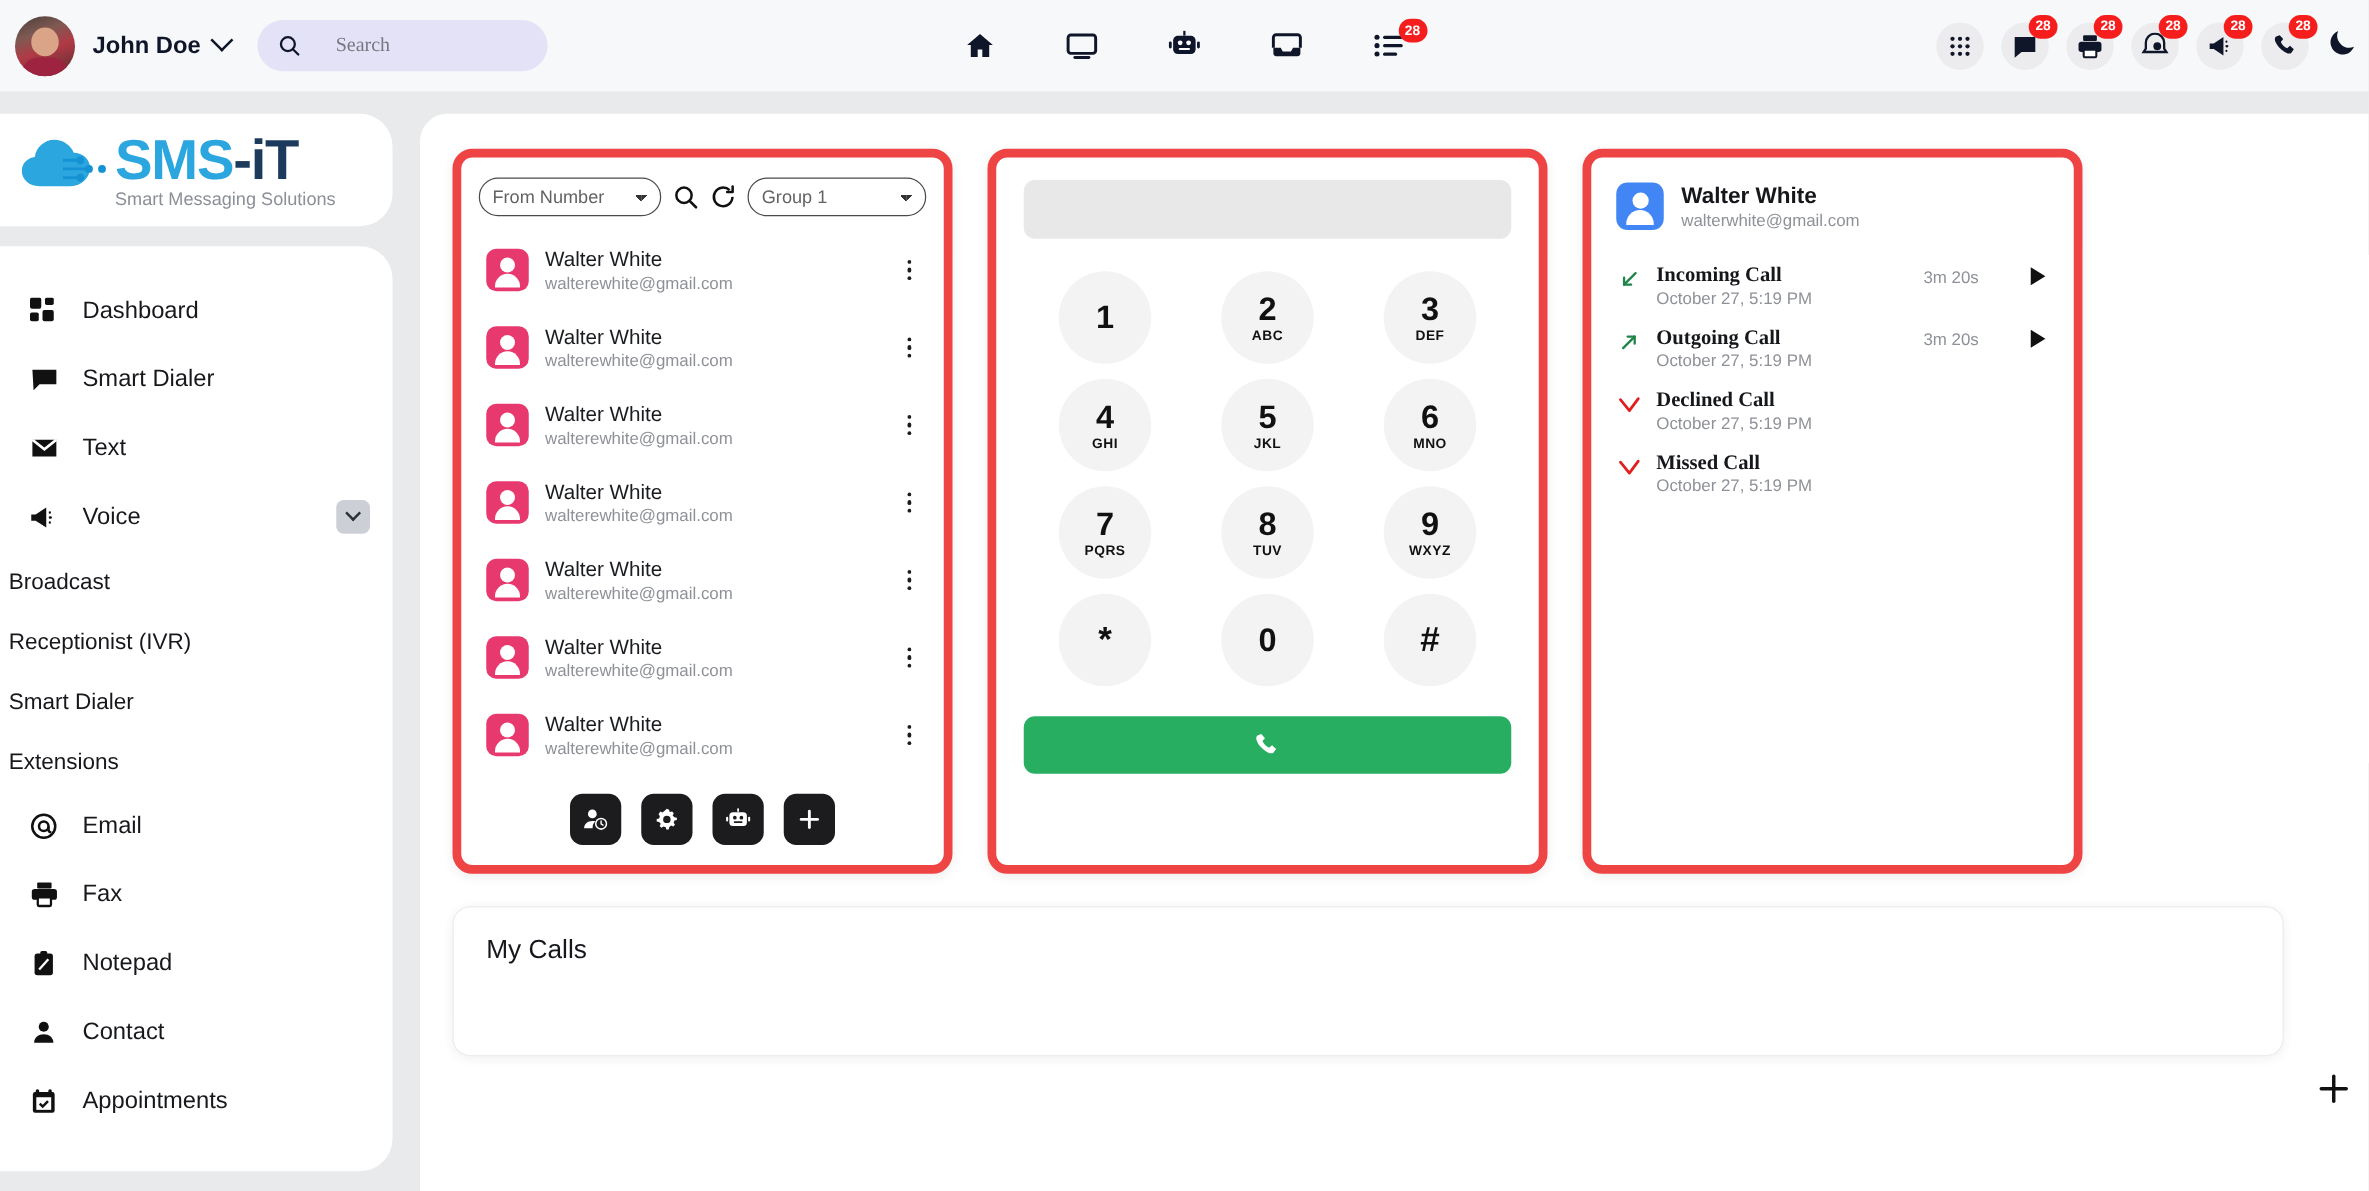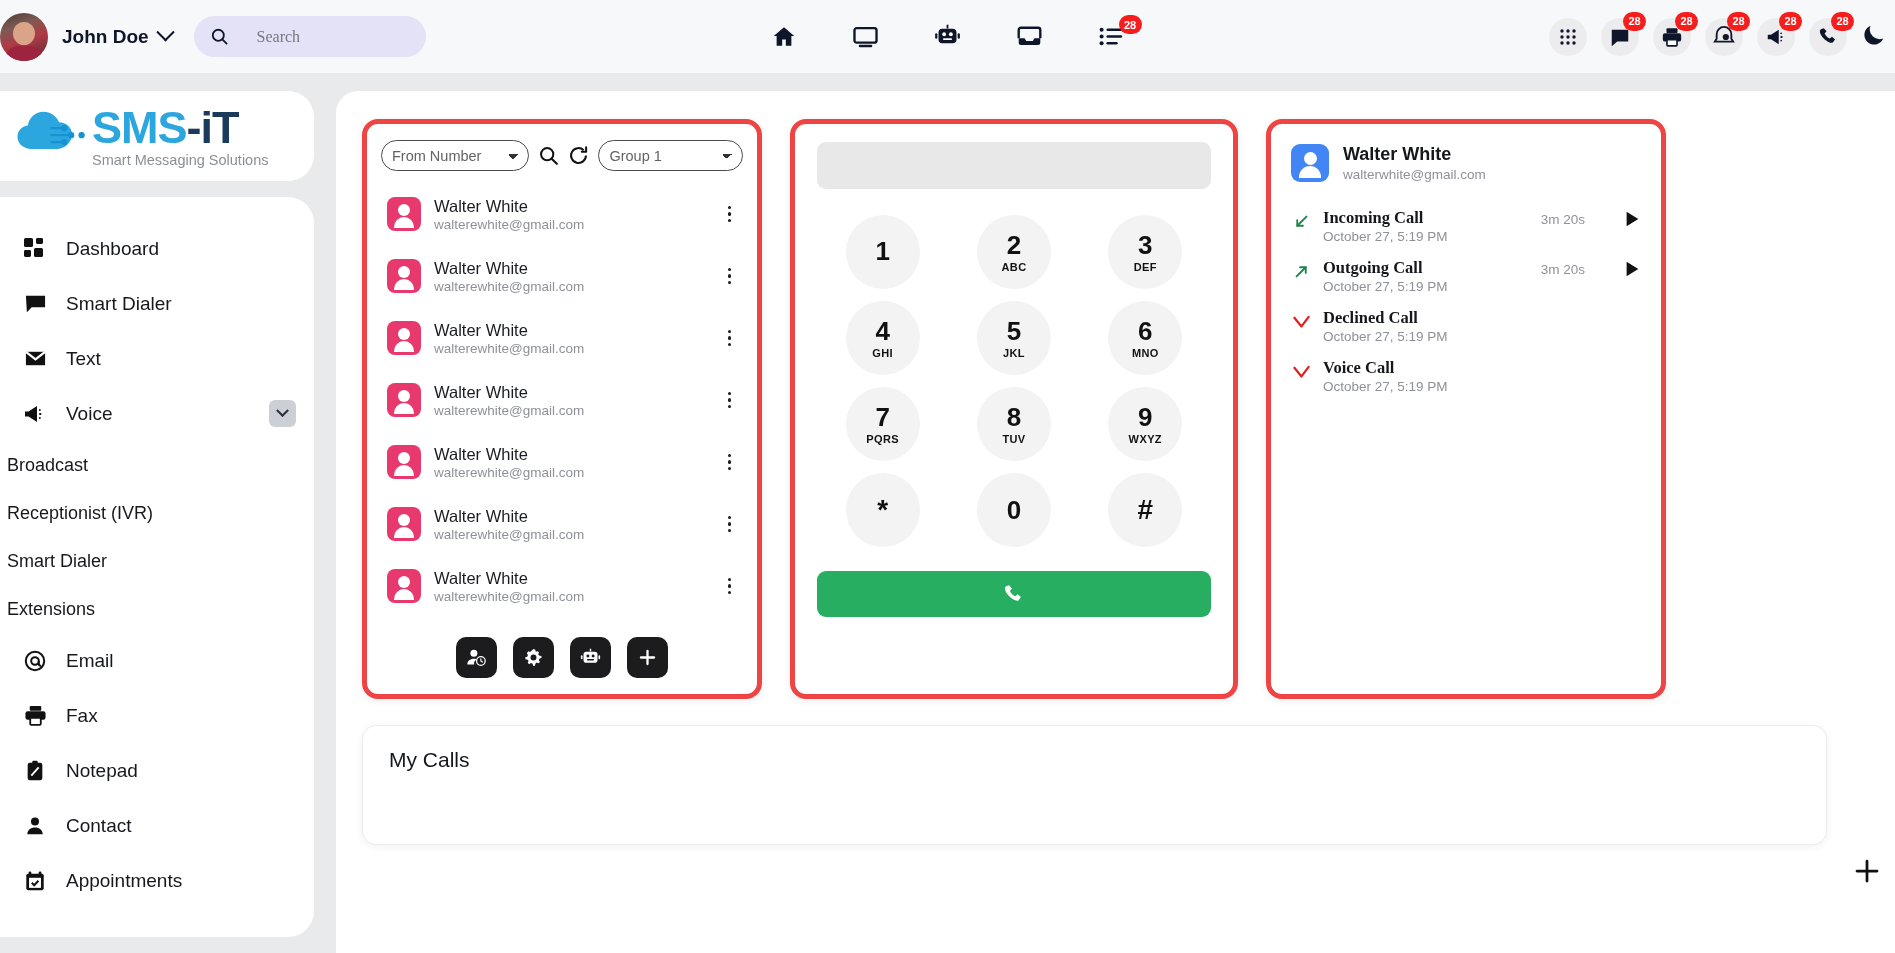--- a/index.html
+++ b/index.html
@@ -10,21 +10,21 @@
     overflow: hidden;
   }
 
   
   .topbar {
     height: 73px; width: 100%;
     background: #f7f8fa;
     display: flex; align-items: center;
     position: relative;
   }
-  .tb-left { display: flex; align-items: center; gap: 14px; }
+  .tb-left { display: flex; align-items: center; padding-left: 12px; gap: 14px; }
   .avatar {
     width: 48px; height: 48px; border-radius: 50%;
     background: linear-gradient(160deg,#4a3b3a 0%,#7e5a52 30%,#b03a46 55%,#582b2f 100%);
     position: relative; overflow: hidden; flex: none;
   }
   .avatar::after {
     content: ""; position: absolute; left: 13px; top: 9px;
     width: 22px; height: 23px; border-radius: 50%;
     background: #d9a487;
   }
@@ -132,21 +132,21 @@
     border-radius: 22px 0 0 0;
     margin-top: 18px;
     padding: 28px 26px 0 26px;
     overflow: hidden; position: relative;
   }
   .panels { display: flex; gap: 28px; }
 
   
   .panel {
     background: #fff;
-    border: 5px solid #ef4444;
+    border: 7px solid #ef4444;
     border-radius: 16px;
     box-shadow: 0 2px 9px rgba(0,0,0,.07);
   }
   .contacts { width: 400px; padding: 16px 14px 14px 14px; height: 580px; display:flex; flex-direction:column; }
   .filter-row { display: flex; align-items: center; gap: 9px; }
   .sel {
     height: 31px; border-radius: 16px; border: 1px solid #4b4b4b;
     background: #fff; color: #636363; font-size: 14.5px;
     padding: 0 10px; font-family: inherit;
     appearance: none;
@@ -777,21 +777,21 @@
             <span class="h-dur"></span>
           </div>
 
           <div class="h-row">
             <span class="h-arrow">
               <svg width="19" height="19" viewBox="0 0 24 24" fill="none" stroke="#e02020" stroke-width="2.8" stroke-linecap="round" stroke-linejoin="round">
                 <polyline points="3,6 12,17 21,5"></polyline>
               </svg>
             </span>
             <span class="h-info">
-              <span class="h-title" style="display:block">Voice Call</span>
+              <span class="h-title" style="display:block">Missed Call</span>
               <span class="h-date" style="display:block">October 27, 5:19 PM</span>
             </span>
             <span class="h-dur"></span>
           </div>
         </div>
       </div>
     </div>
 
     <div class="mycalls">
       <h2>My Calls</h2>

